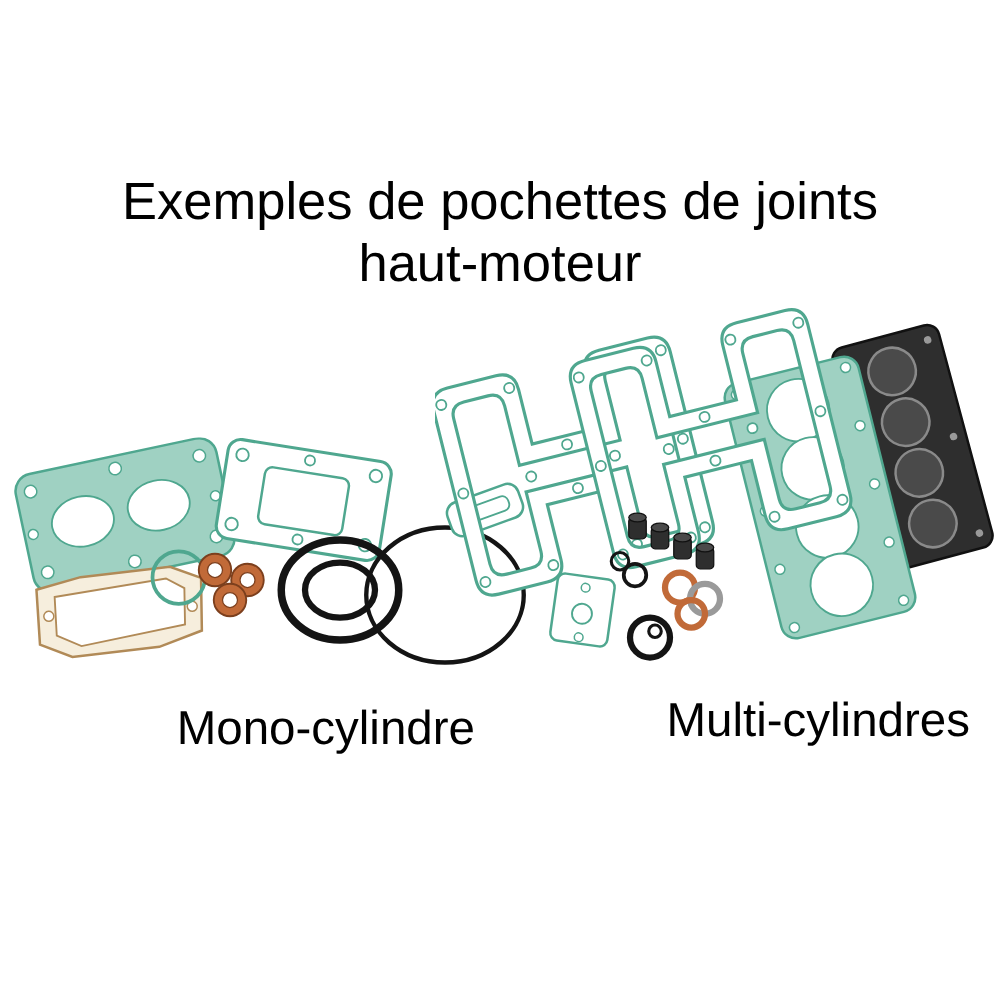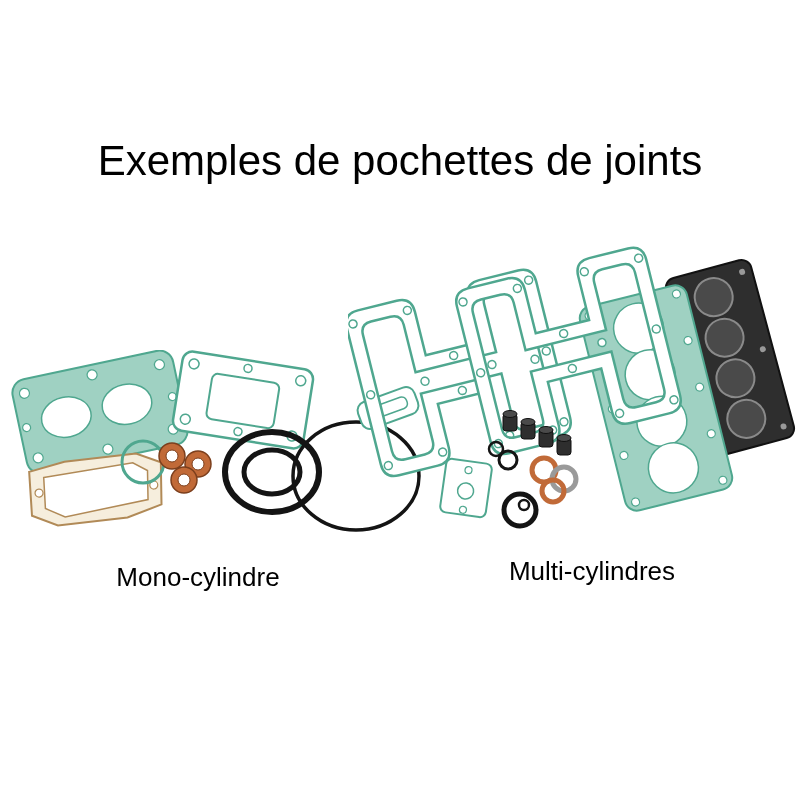--- a/index.html
+++ b/index.html
@@ -9,21 +9,21 @@
     font-family:"Liberation Sans",sans-serif;
     overflow:hidden;
   }
   .title{
     position:absolute;top:136px;left:0;width:800px;
     text-align:center;color:var(--text,#000000);
     font-size:42px;line-height:1.2;letter-spacing:0px;
   }
   .label{
     position:absolute;color:var(--text,#000000);
-    font-size:26px;text-align:center;white-space:nowrap;
+    font-size:38px;text-align:right;white-space:nowrap;
   }
   .label-mono{top:562px;left:16px;width:364px;}
   .label-multi{top:556px;left:408px;width:368px;}
   .illust{position:absolute;}
   .illust-mono{left:0px;top:350px;}
   .illust-multi{left:348px;top:246px;}
 
   
   .teal-solid{fill:var(--teal_fill,#9fd1c2);stroke:var(--teal_stroke,#4fa78f);}
   .teal-outline{fill:#ffffff;stroke:var(--teal_stroke,#4fa78f);}
@@ -40,20 +40,21 @@
   .dark-bore{fill:#4a4a4a;stroke:#8a8a8a;}
   .seal{fill:#ffffff;stroke:var(--rubber_black,#141414);}
 </style>
 </head>
 <body>
 
 <div class="canvas">
 
   <div class="title">
     <div>Exemples de pochettes de joints</div>
+    <div>haut-moteur</div>
   </div>
 
   <svg class="illust illust-mono" width="432" height="210" viewBox="0 0 432 210" aria-hidden="true">
 
     <g transform="translate(100,62) rotate(-12)">
       <rect class="teal-solid" x="-82" y="-48" width="164" height="96" rx="14" stroke-width="2"></rect>
       <ellipse class="hole" cx="-34" cy="-2" rx="25" ry="20" stroke-width="1.5"></ellipse>
       <ellipse class="hole" cx="28" cy="-2" rx="25" ry="20" stroke-width="1.5"></ellipse>
       <circle class="hole" cx="-70" cy="-34" r="5" stroke-width="1.2"></circle>
       <circle class="hole" cx="0" cy="-38" r="5" stroke-width="1.2"></circle>

